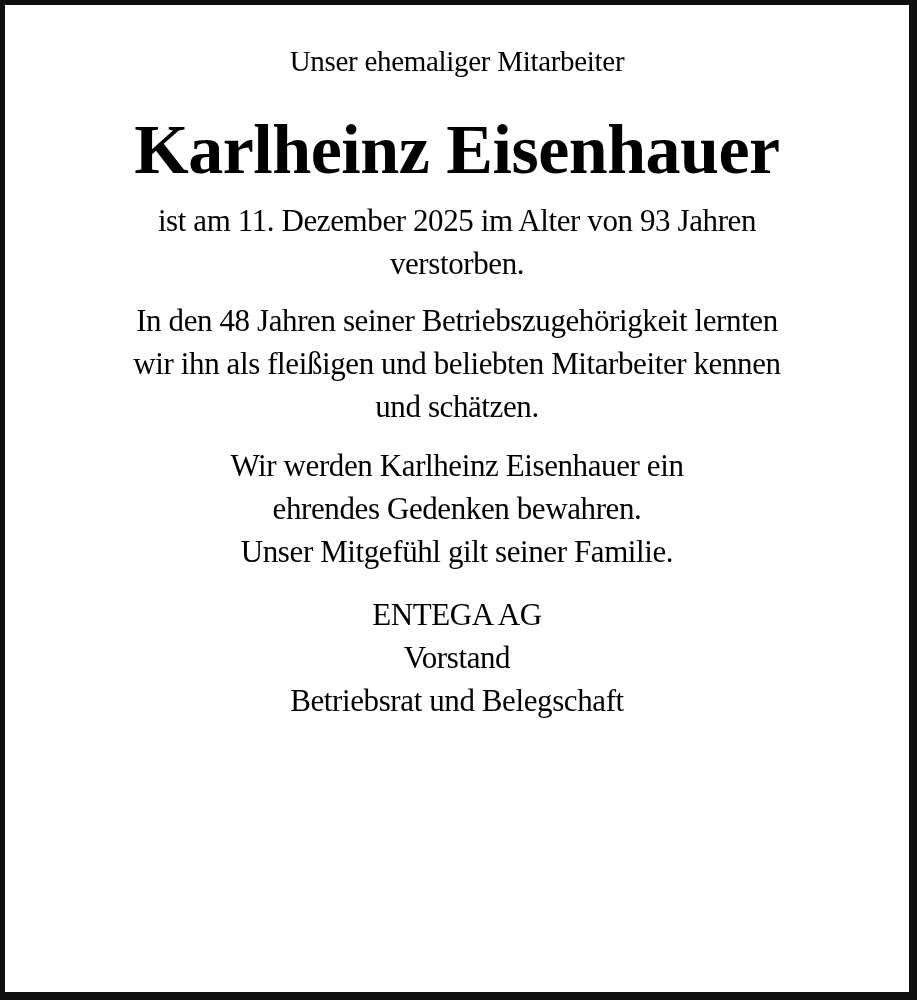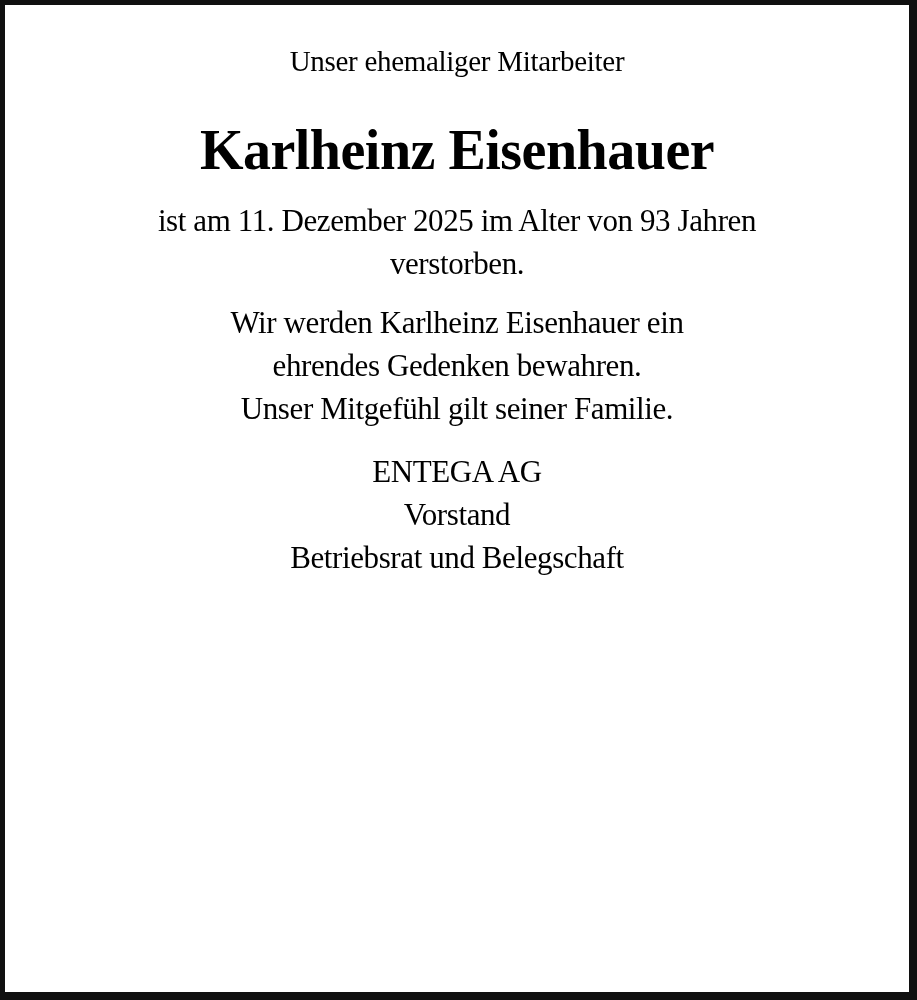--- a/index.html
+++ b/index.html
@@ -30,21 +30,21 @@
     white-space: pre-line; 
     text-align: center;
   }
   .intro {
     font-size: 29px;
     line-height: 40px;
     letter-spacing: -0.3px;
     margin: 0;
   }
   .name {
-    font-size: 56px;
+    font-size: 70px;
     line-height: 62px;
     font-weight: bold;
     letter-spacing: -0.5px;
     margin: 38px 0 0 0;
   }
   .body-text {
     font-size: 31px;
     line-height: 43px;
     letter-spacing: -0.4px;
     margin: 0;
@@ -68,20 +68,23 @@
   <div class="content">
 
     <p class="intro">Unser ehemaliger Mitarbeiter</p>
 
     <h1 class="name">Karlheinz Eisenhauer</h1>
 
     <p class="body-text lines death">ist am 11. Dezember 2025 im Alter von 93 Jahren
 verstorben.</p>
 
 
+    <p class="body-text lines tenure">In den 48 Jahren seiner Betriebszugehörigkeit lernten
+wir ihn als fleißigen und beliebten Mitarbeiter kennen
+und schätzen.</p>
 
     <p class="body-text lines remember">Wir werden Karlheinz Eisenhauer ein
 ehrendes Gedenken bewahren.
 Unser Mitgefühl gilt seiner Familie.</p>
 
     <p class="signature lines">ENTEGA AG
 Vorstand
 Betriebsrat und Belegschaft</p>
 
   </div>

